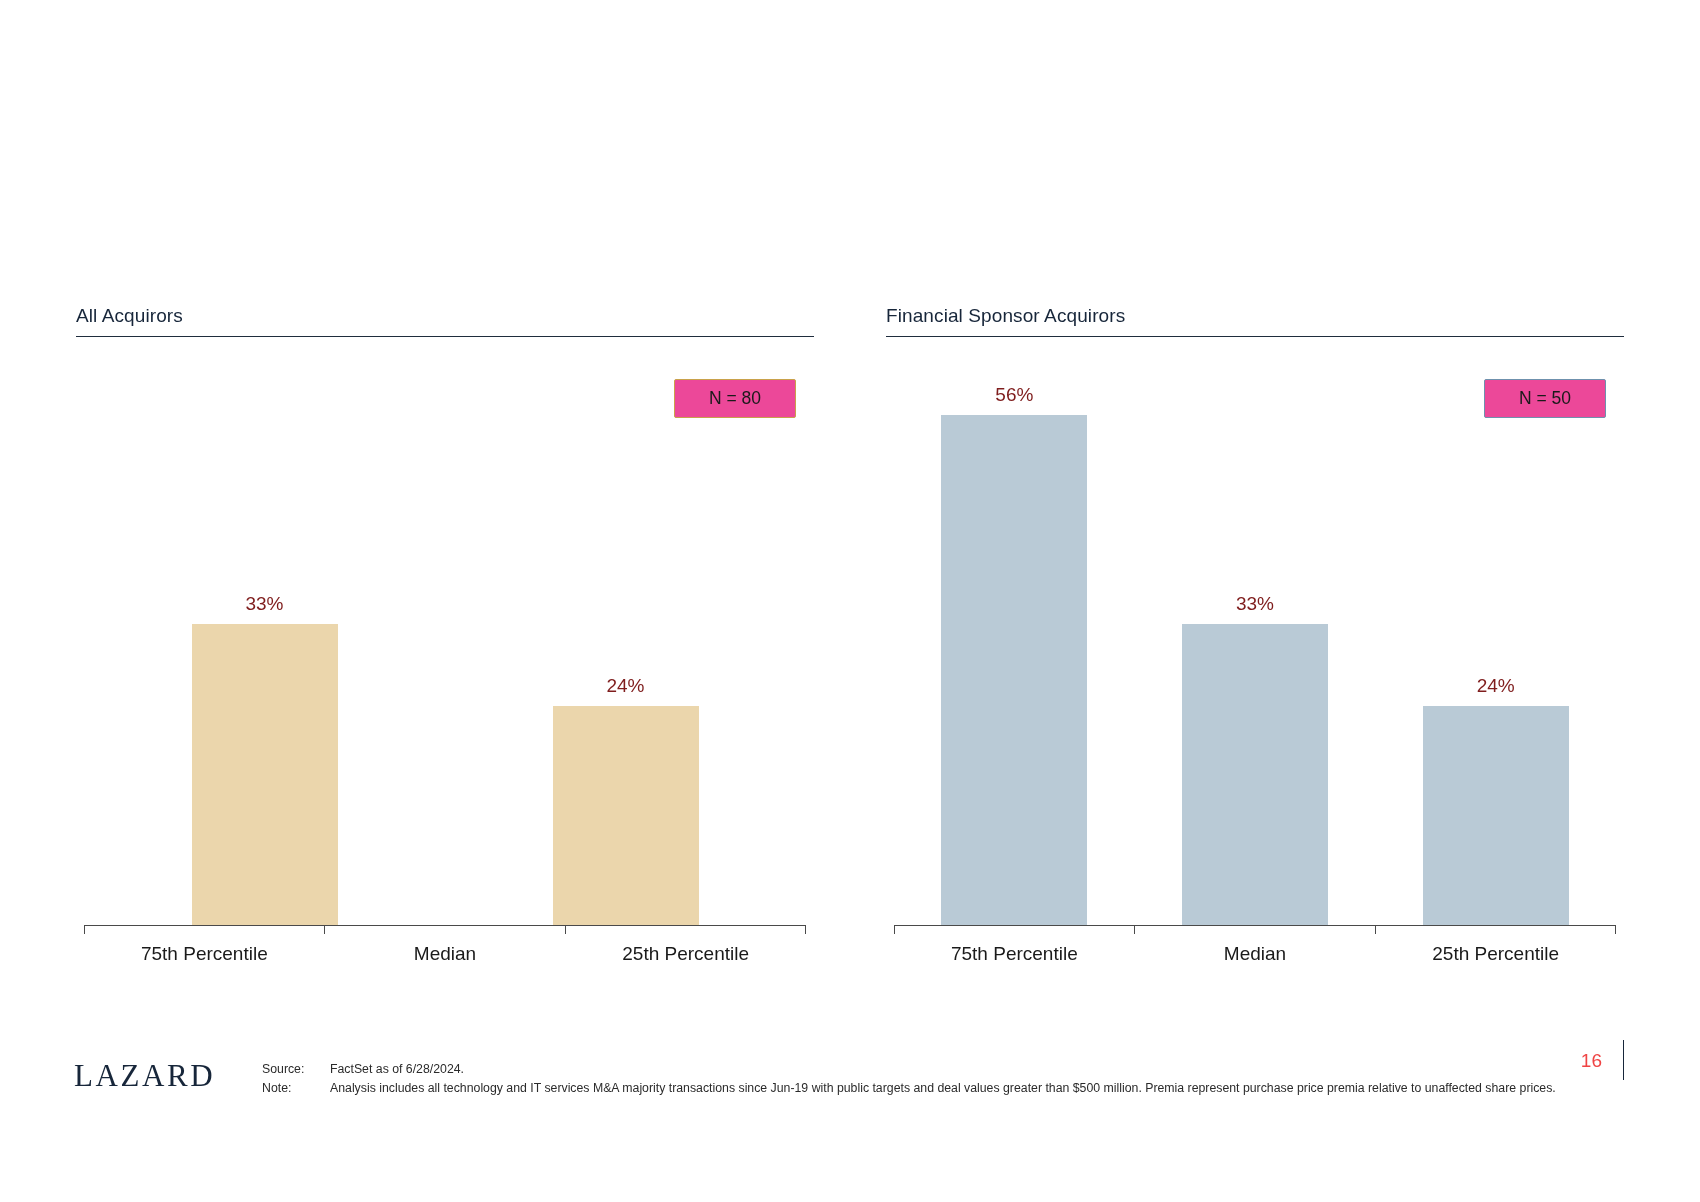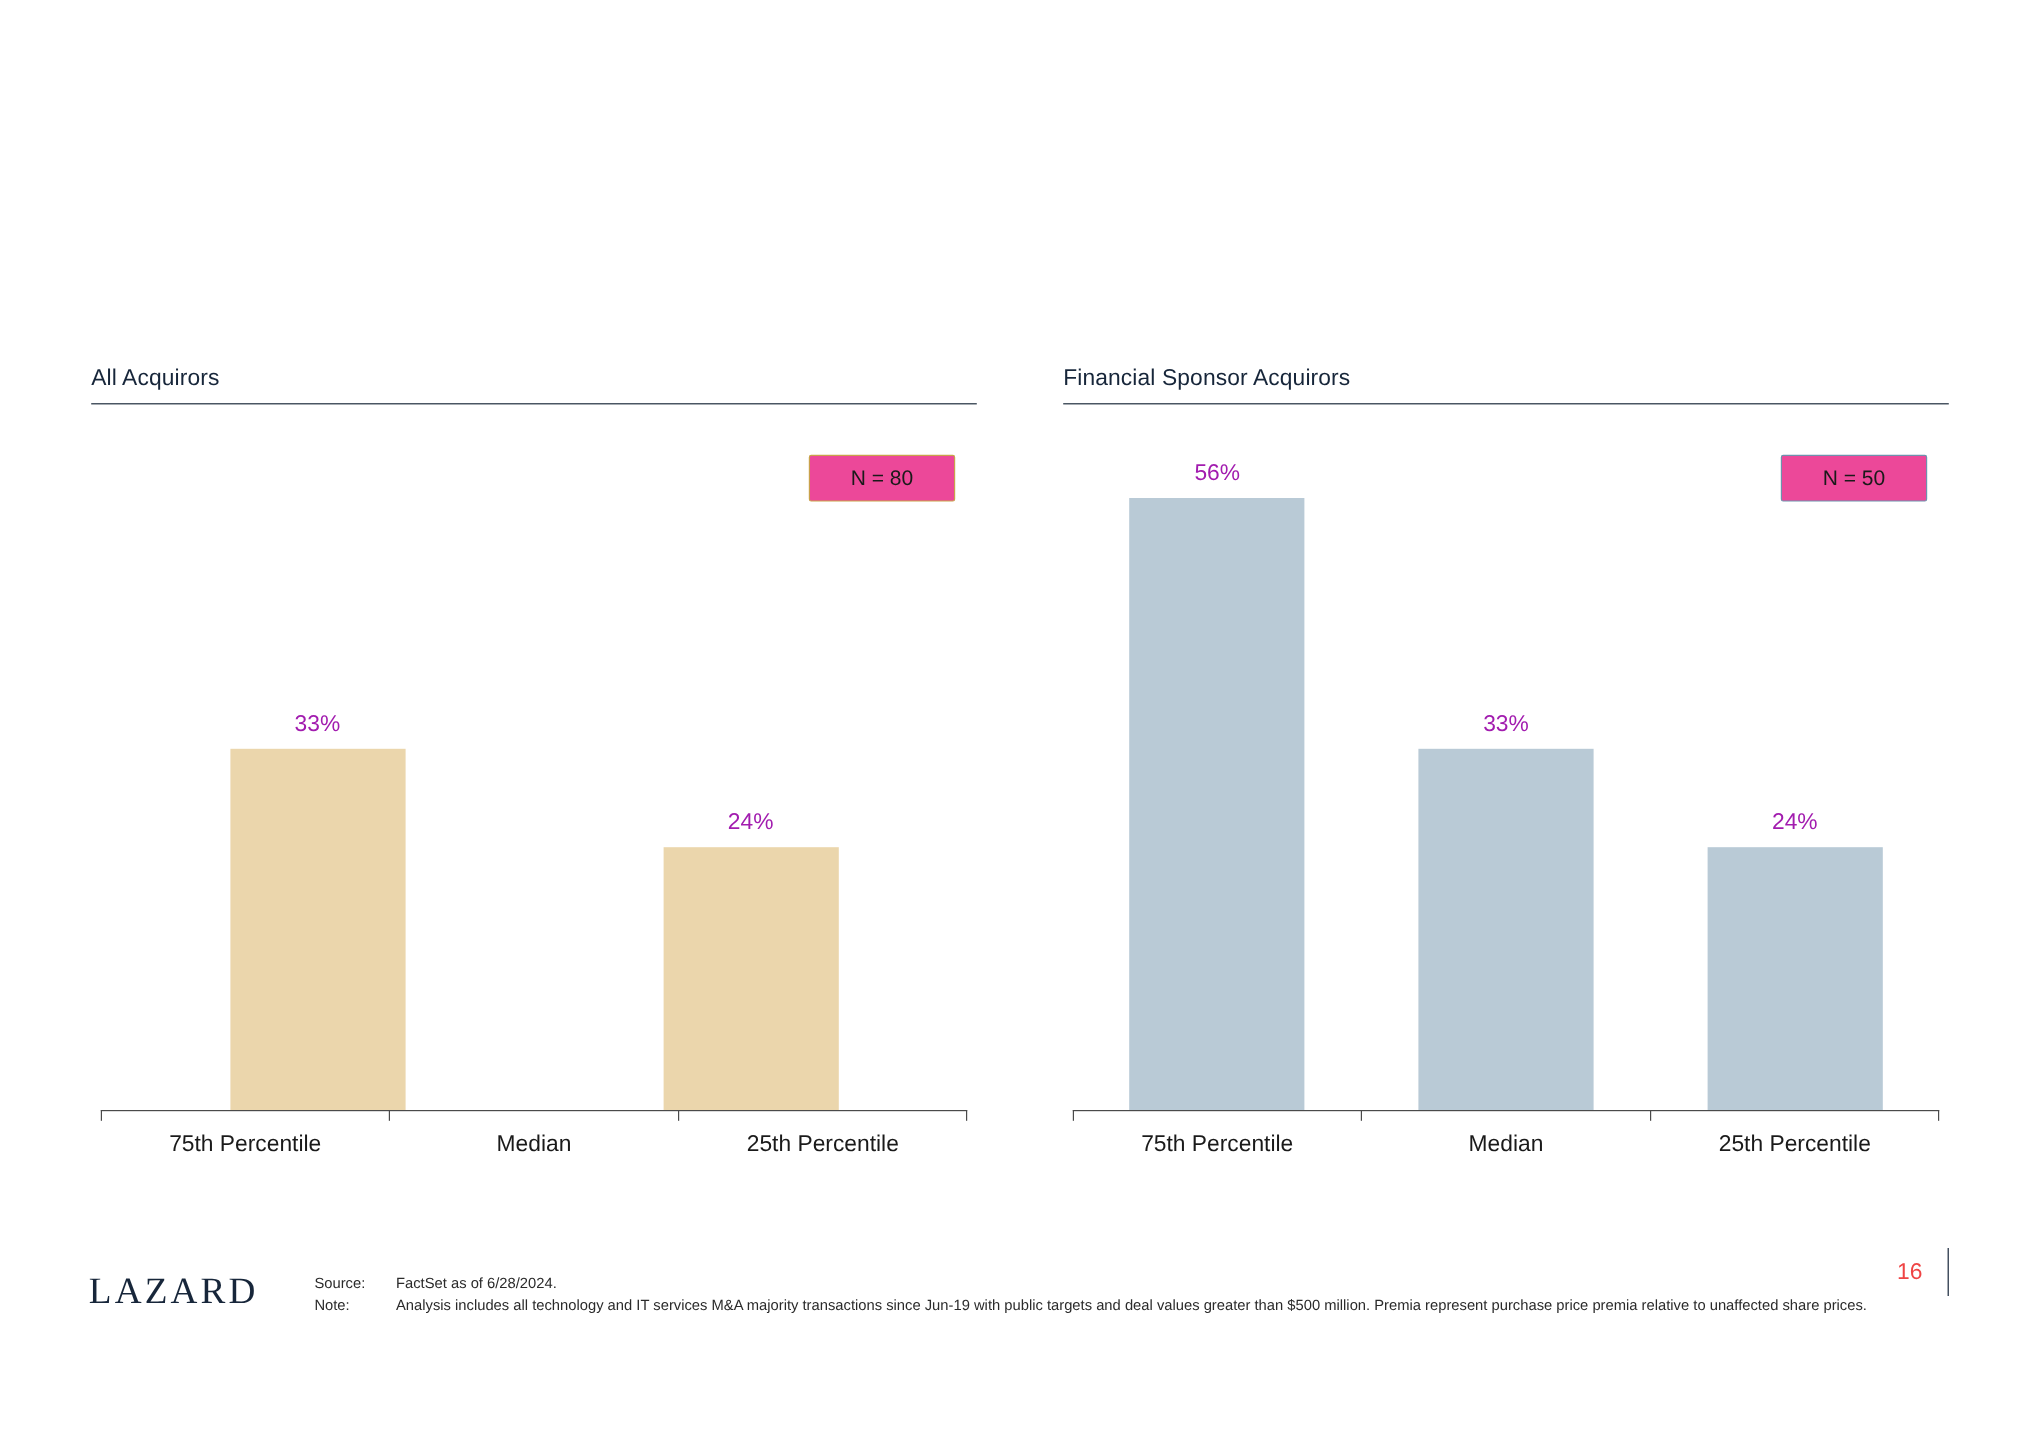--- a/index.html
+++ b/index.html
@@ -136,21 +136,21 @@
     flex: 1;
     height: 100%;
     position: relative;
     display: flex;
     flex-direction: column;
     justify-content: flex-end;
     align-items: center;
   }
   .bar-label {
     font-size: 19px;
-    color: #a21caf;
+    color: #7f1d1d;
     margin-bottom: 9px;
   }
   .bar {
     width: 146px;
   }
   .bar.tan  { background: #ebd6ac; }
   .bar.blue { background: #b9cad6; }
 
   .axis-line {
     position: absolute;

